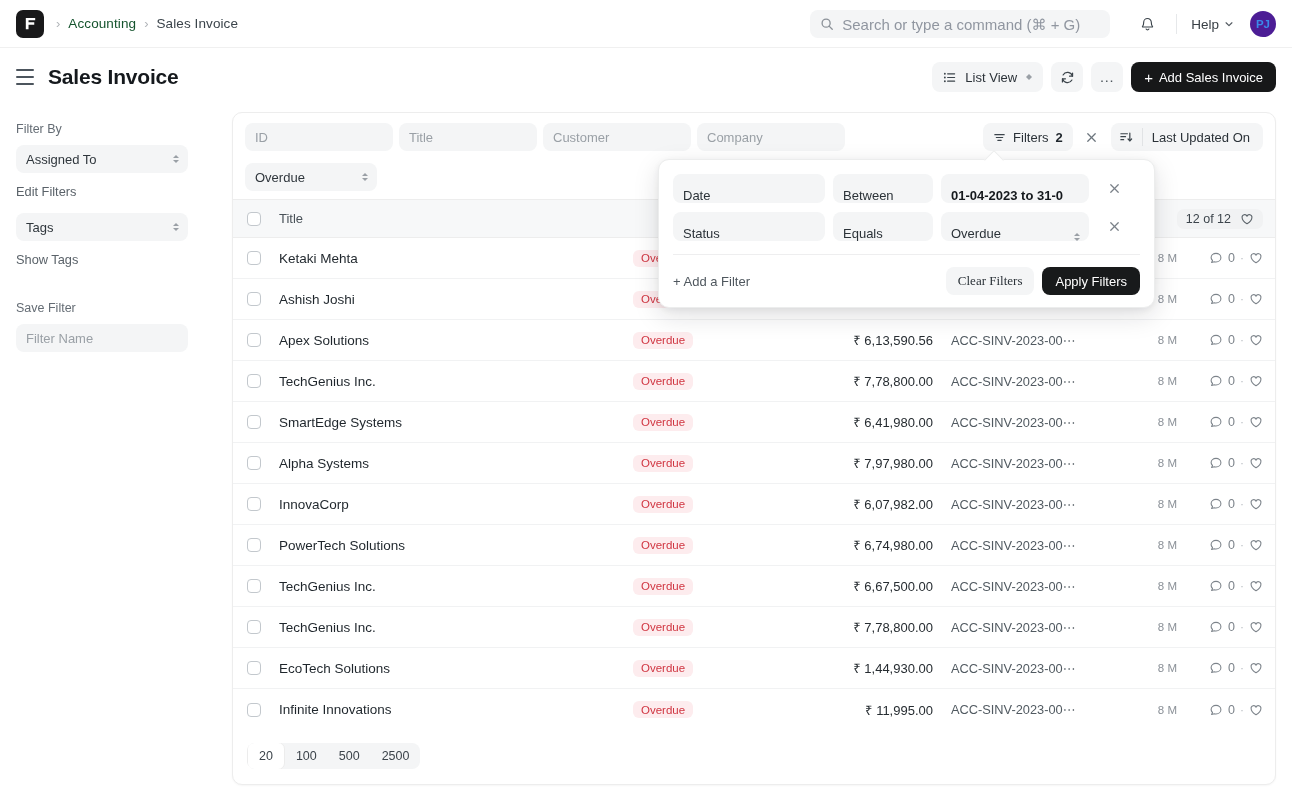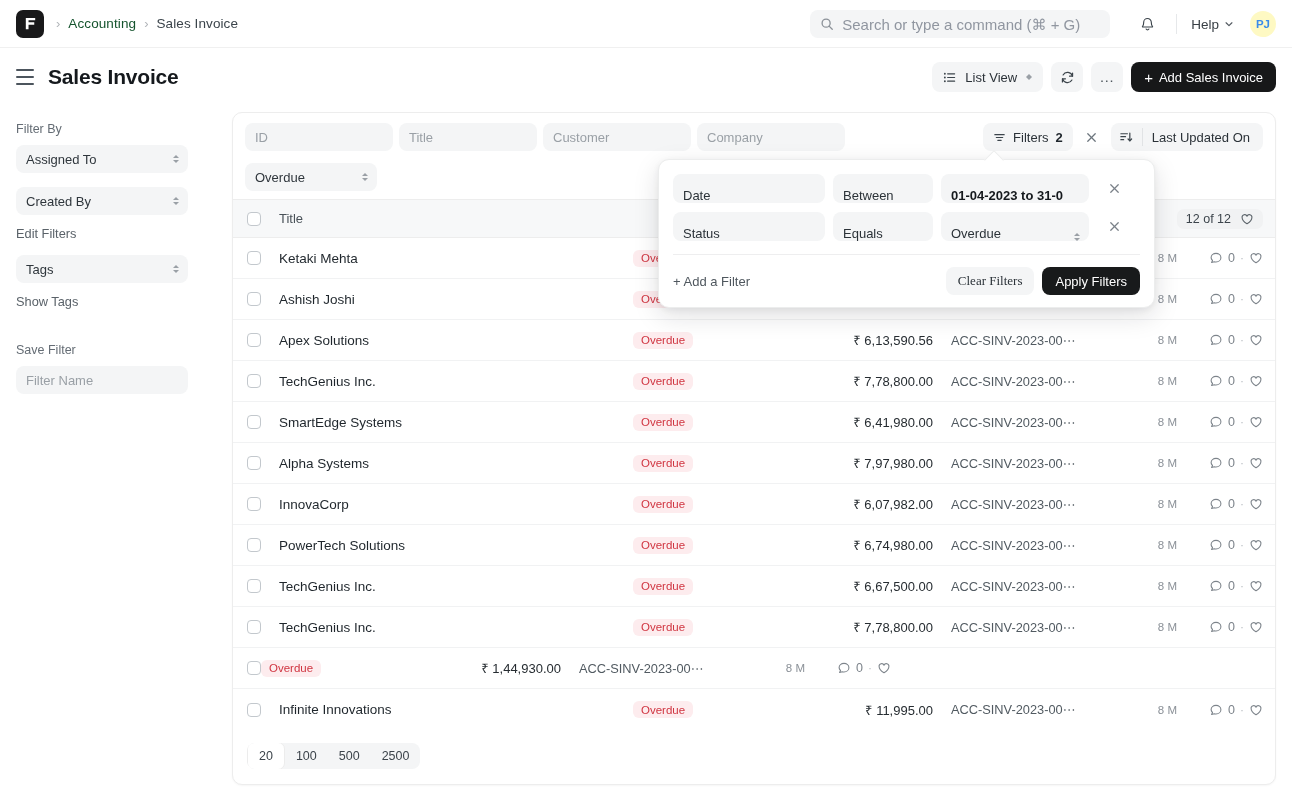--- a/index.html
+++ b/index.html
@@ -56,21 +56,21 @@
     display: flex; align-items: center; justify-content: center;
     border-radius: 7px;
   }
   .nav-divider { width: 1px; height: 20px; background: #e6e8ea; margin: 0 14px; }
   .help {
     display: flex; align-items: center; gap: 5px;
     font-size: 13.5px; color: #383f45;
   }
   .avatar {
     width: 26px; height: 26px; border-radius: 50%;
-    background: #fef9c3; color: #3a8bea;
+    background: #4c1d95; color: #3a8bea;
     font-size: 11.5px; font-weight: 600;
     display: flex; align-items: center; justify-content: center;
     margin-left: 16px;
   }
 
   
   .page-head {
     height: 58px; display: flex; align-items: center;
     padding: 0 16px 0 16px; position: relative;
   }
@@ -378,27 +378,20 @@
     <div class="side-label">Filter By</div>
 
     <div class="side-select" style="width:172px">
       <span>Assigned To</span>
       <span class="chev">
           <i class="up"></i>
           <i class="dn"></i>
         </span>
     </div>
 
-    <div class="side-select" style="width:172px;margin-top:14px">
-      <span>Created By</span>
-      <span class="chev">
-          <i class="up"></i>
-          <i class="dn"></i>
-        </span>
-    </div>
 
     <div class="side-link">Edit Filters</div>
 
     <div class="side-select" style="width:172px">
       <span>Tags</span>
       <span class="chev">
           <i class="up"></i>
           <i class="dn"></i>
         </span>
     </div>
@@ -692,20 +685,21 @@
               <span class="dot">·</span>
               <span>
                 <svg width="14" height="14" viewBox="0 0 16 16" fill="none" stroke="#7d848b" stroke-width="1.25">
                   <path d="M8 13.4S2.4 10 2.4 6.2A2.9 2.9 0 0 1 8 4.9a2.9 2.9 0 0 1 5.6 1.3c0 3.8-5.6 7.2-5.6 7.2z" stroke-linejoin="round"></path>
                 </svg>
               </span>
             </div>
           </div>
           <div class="row">
             <div class="cbx"></div>
+            <div class="title-cell">EcoTech Solutions</div>
             <div class="col-status"><span class="badge">Overdue</span></div>
             <div class="amount">₹ 1,44,930.00</div>
             <div class="inv-id">ACC-SINV-2023-00⋯</div>
             <div class="mod-time">8 M</div>
             <div class="row-meta">
               <span>
                 <svg width="14" height="14" viewBox="0 0 16 16" fill="none" stroke="#7d848b" stroke-width="1.25">
                   <path d="M13.6 7.6c0 2.7-2.5 4.9-5.6 4.9-.7 0-1.4-.1-2-.3l-3 1 1-2.4A4.6 4.6 0 0 1 2.4 7.6c0-2.7 2.5-4.9 5.6-4.9s5.6 2.2 5.6 4.9z" stroke-linejoin="round"></path>
                 </svg>
               </span>

